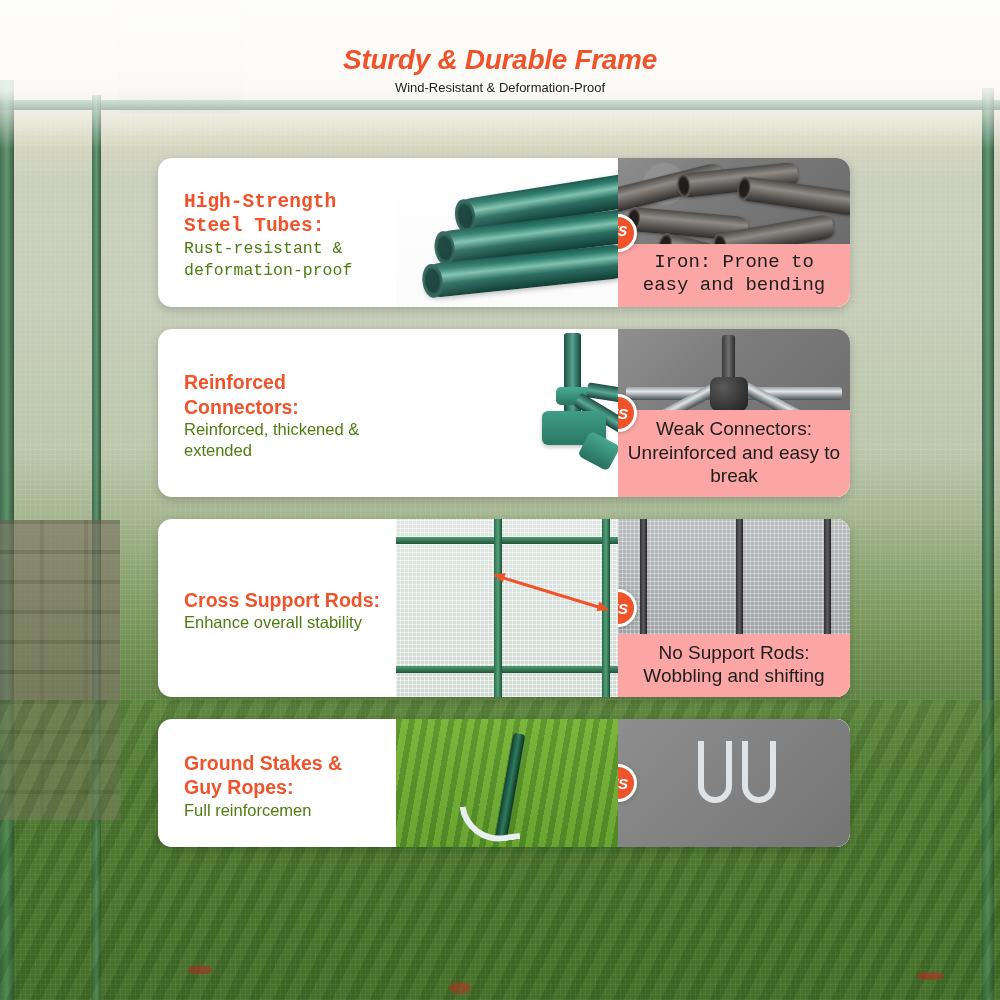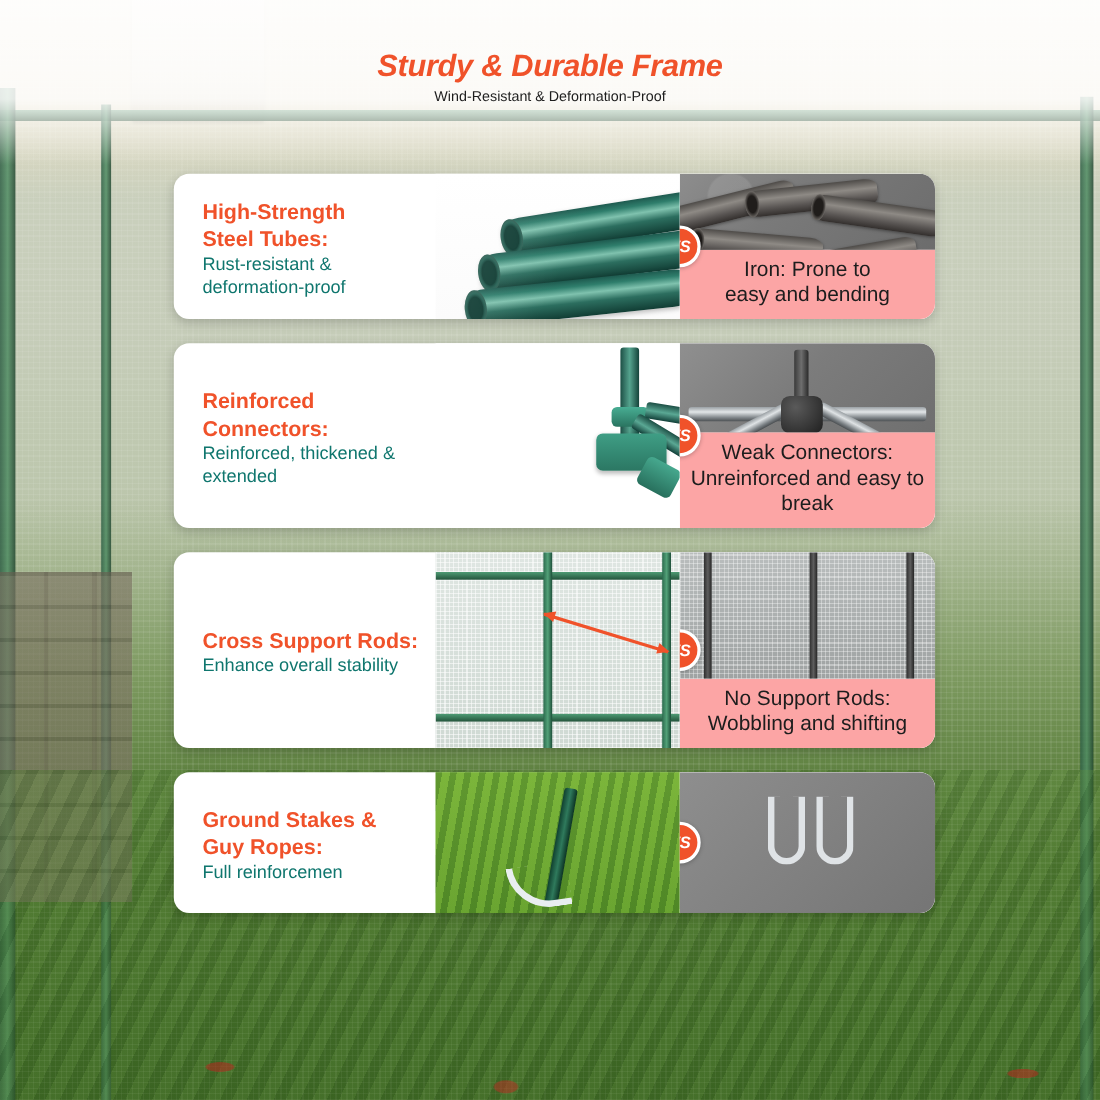--- a/index.html
+++ b/index.html
@@ -95,21 +95,21 @@
     overflow: visible;
   }
   .card-left {
     width: 238px; padding: 26px 14px 20px 26px;
     display: flex; flex-direction: column; justify-content: center;
   }
   .card-head {
     color: #f0522a; font-size: 19.5px; font-weight: bold; line-height: 1.25;
   }
   .card-desc {
-    margin-top: 0; color: #0f766e; font-size: 16.5px; line-height: 1.3;
+    margin-top: 0; color: #4d7c0f; font-size: 16.5px; line-height: 1.3;
   }
   .card-main {
     flex: 1; position: relative; border-radius: 0 0 0 0;
     overflow: hidden;
   }
   .card-alt {
     width: 232px; position: relative; border-radius: 0 14px 14px 0;
     overflow: hidden; background: #fff;
     display: flex; flex-direction: column;
   }
@@ -121,21 +121,21 @@
   .vs {
     position: absolute; left: -19px; top: 50%; transform: translateY(-50%);
     width: 38px; height: 38px; border-radius: 50%;
     background: #f0522a; color: #fff; border: 3px solid #fff;
     font-size: 15px; font-style: italic; font-weight: bold;
     display: flex; align-items: center; justify-content: center;
     z-index: 5; box-shadow: 0 1px 4px rgba(0,0,0,.25);
   }
 
   
-  .c1 { height: 132px; }
+  .c1 { height: 149px; font-family: Liberation Mono, monospace; }
   .c1 .card-main { background: linear-gradient(to bottom, #ffffff, #fbfbfb); }
   .tube {
     position: absolute; height: 34px; border-radius: 17px/10px;
     background: linear-gradient(to bottom, #1e5a4f 0%, #2f7e6c 18%, #7fc2ae 38%, #2c6e5f 62%, #113d34 100%);
     box-shadow: 0 2px 5px rgba(0,0,0,.25);
   }
   .tube::before {
     content: ""; position: absolute; left: -2px; top: 0; width: 20px; height: 34px;
     border-radius: 50%;
     background: radial-gradient(ellipse at 50% 50%, #0d3a31 0 45%, #2a6f60 60%, #86c9b4 100%);

